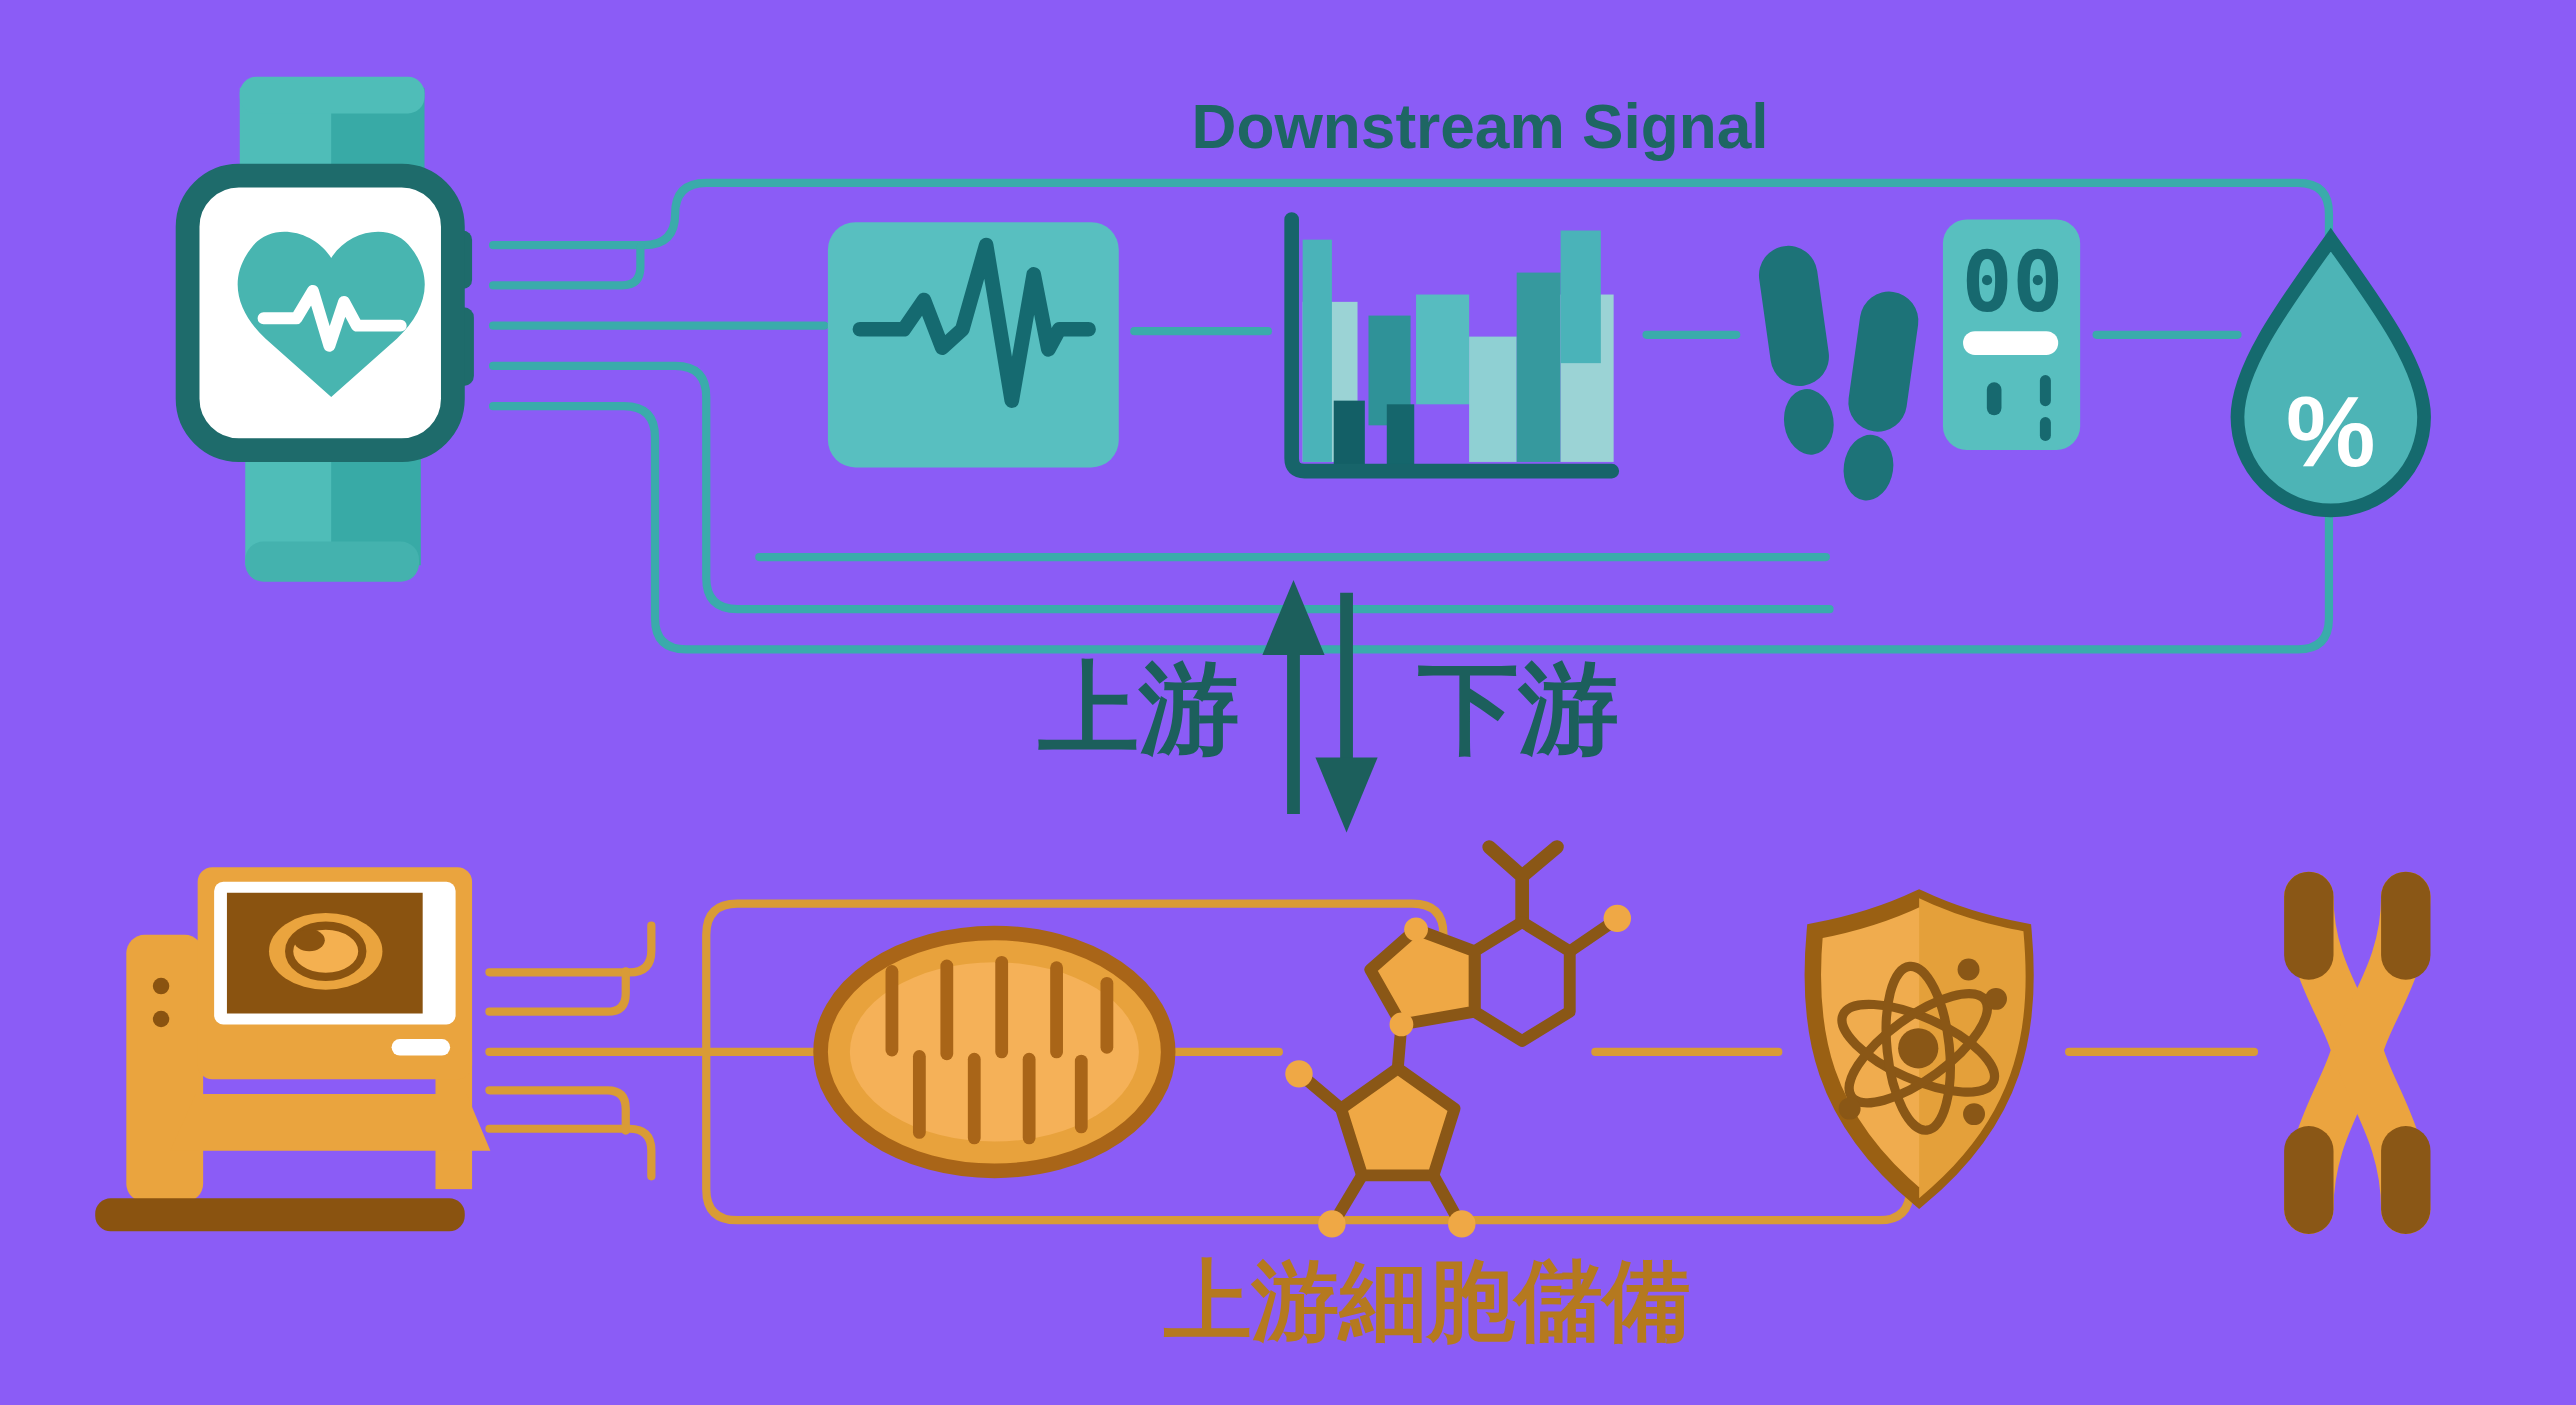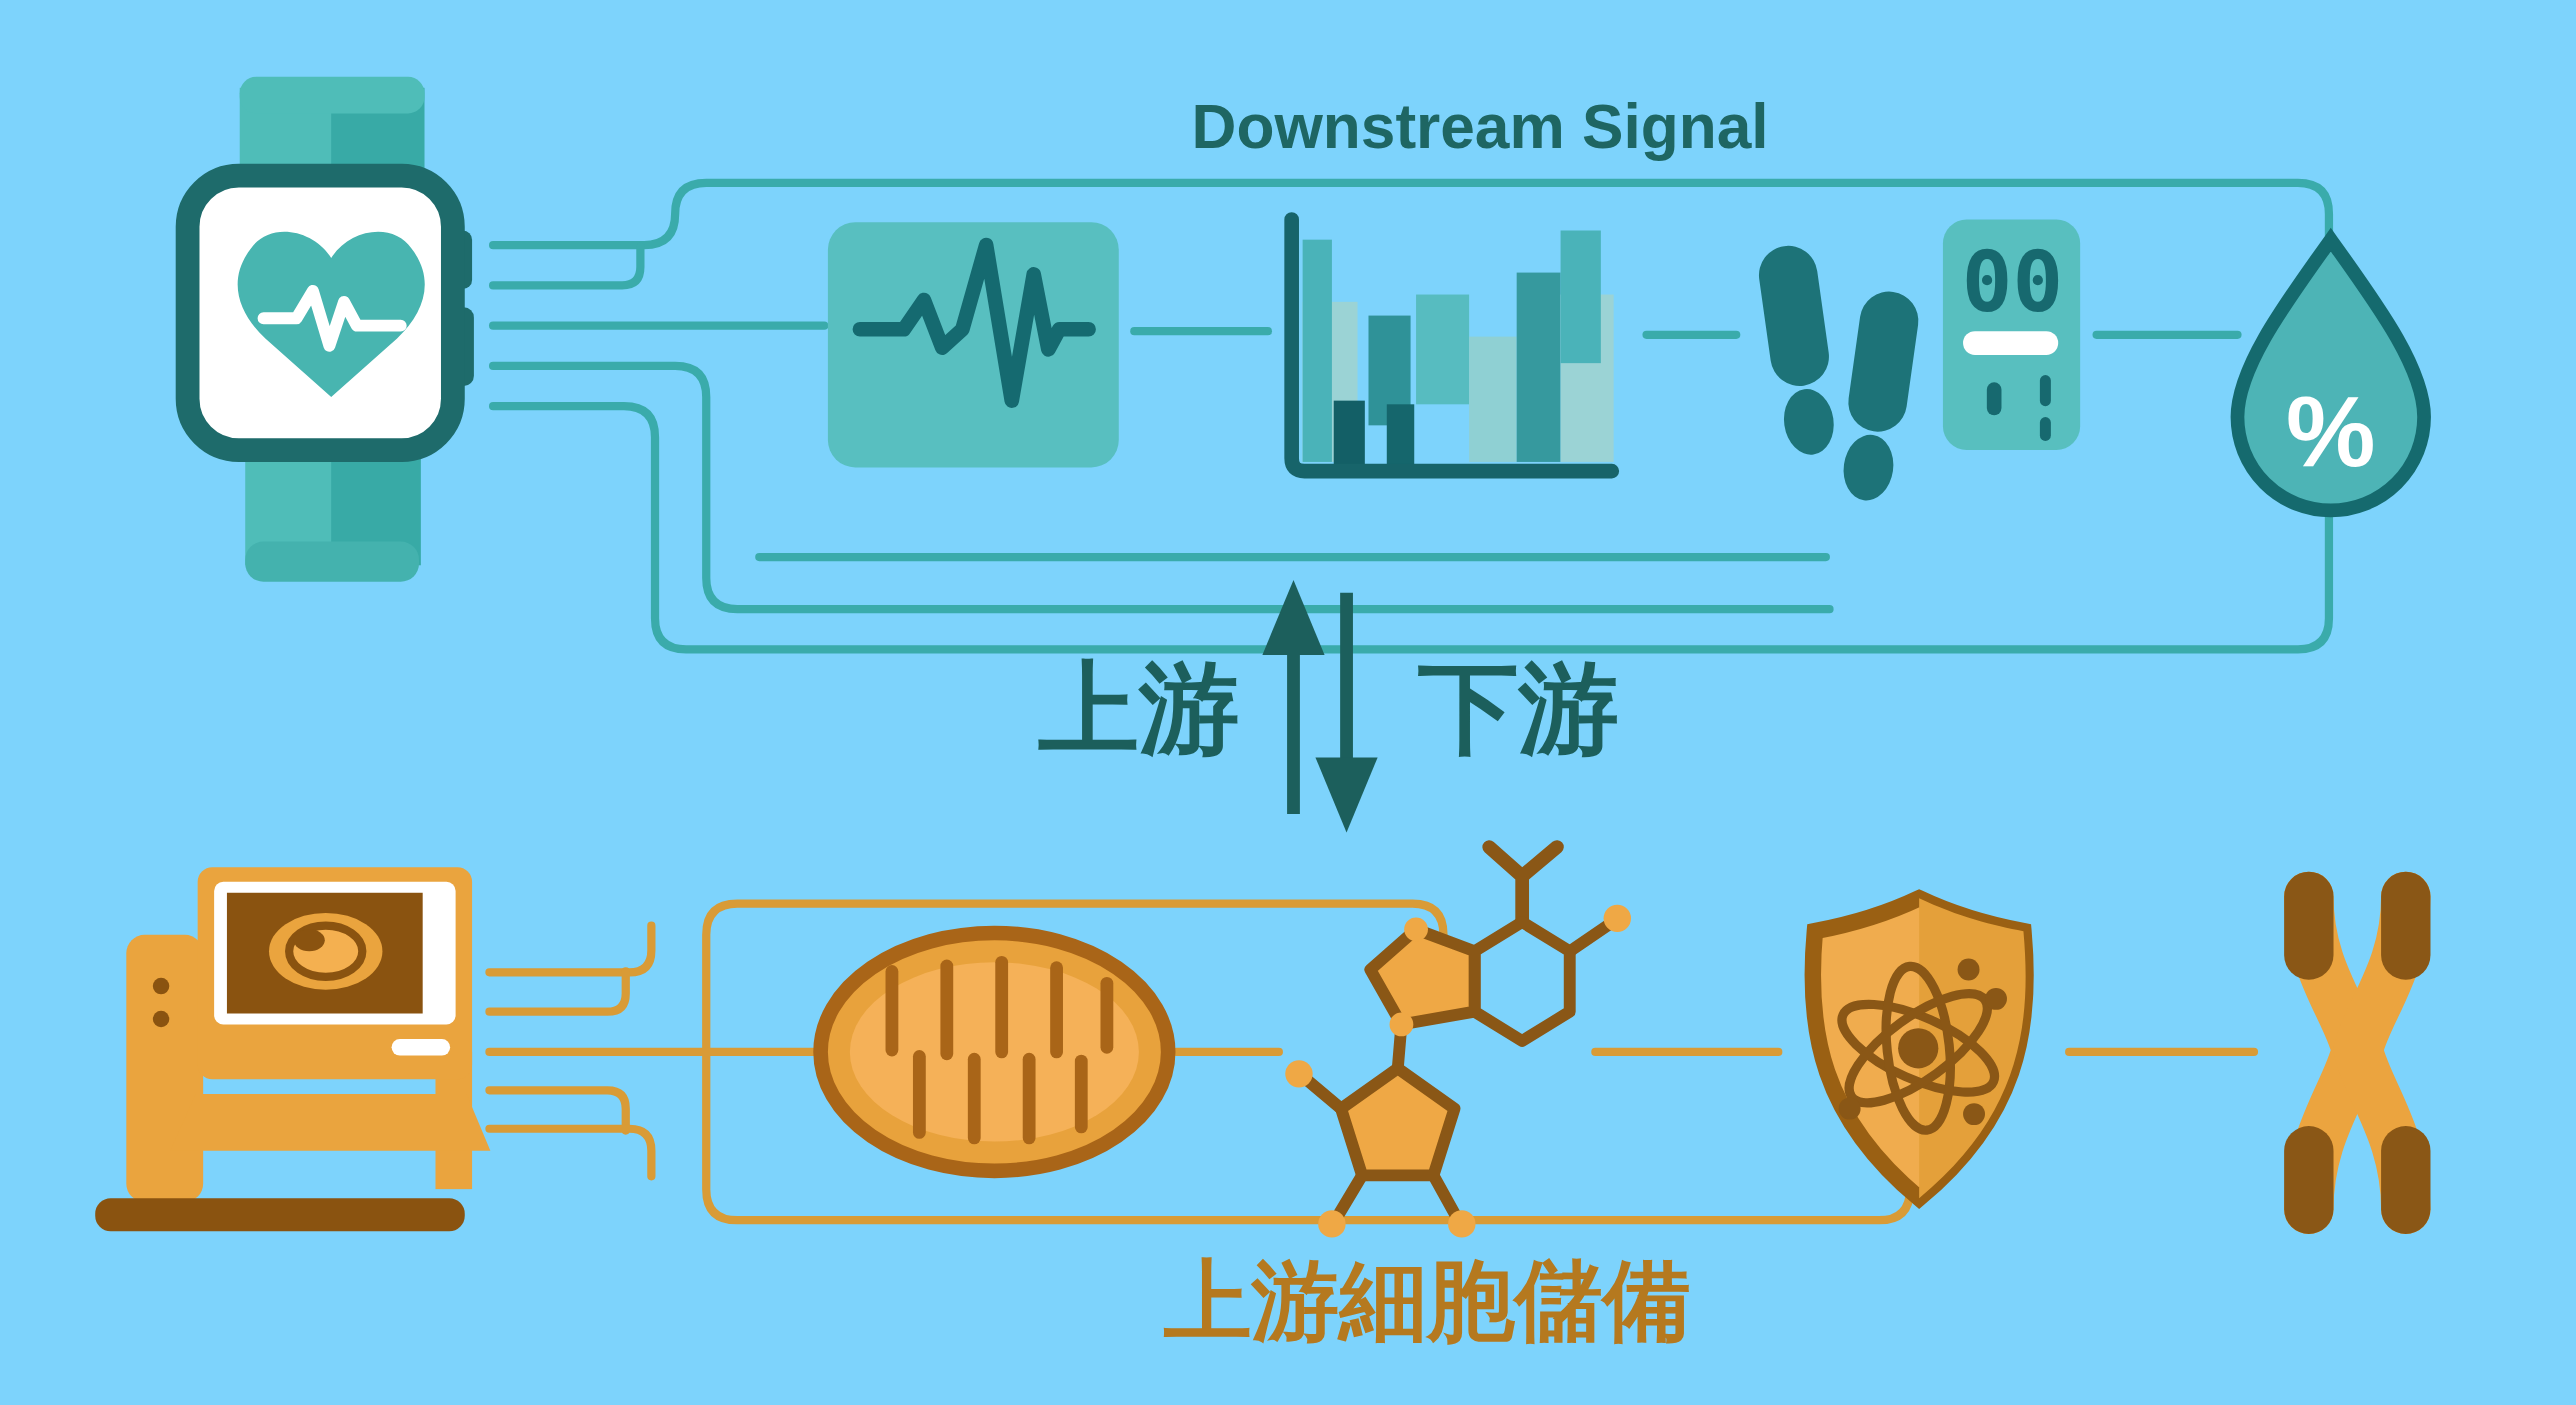--- a/index.html
+++ b/index.html
@@ -1,16 +1,16 @@
 <!DOCTYPE html>
 <html style="font-size:14.6px"><head>
 <meta charset="utf-8">
 <style>
   html,body{margin:0;padding:0;background:#fbfaf7;}
-  .stage{position:relative;width:2576px;height:1405px;background:#7dd3fc;overflow:hidden;
+  .stage{position:relative;width:2576px;height:1405px;background:#8b5cf6;overflow:hidden;
          font-family:"Liberation Sans", sans-serif;}
   svg{display:block}
   text{font-family:"Liberation Sans", sans-serif;}
   .seg{font-family:"DejaVu Sans Mono", monospace;}
 </style>
 </head>
 <body>
 
 <div class="stage">
 <svg width="2576" height="1405" viewBox="0 0 2816 1536">

